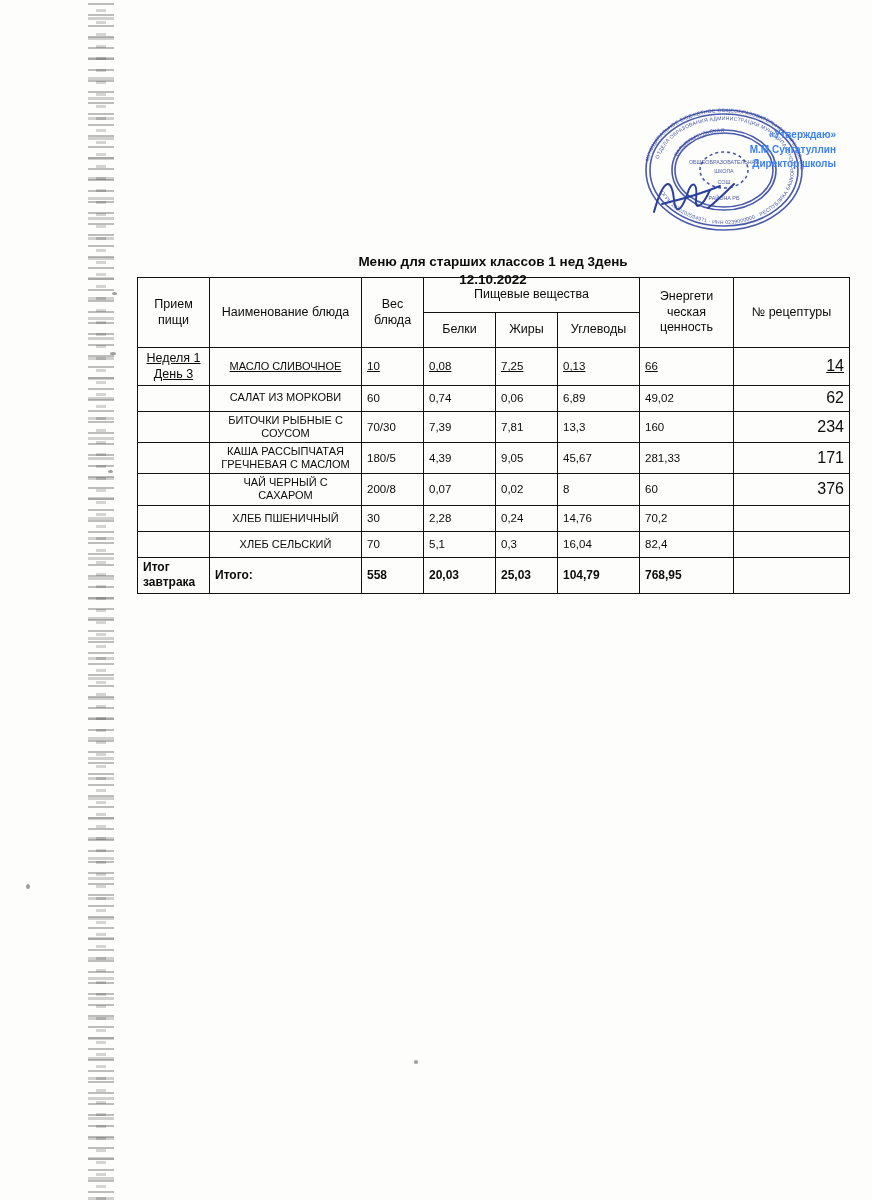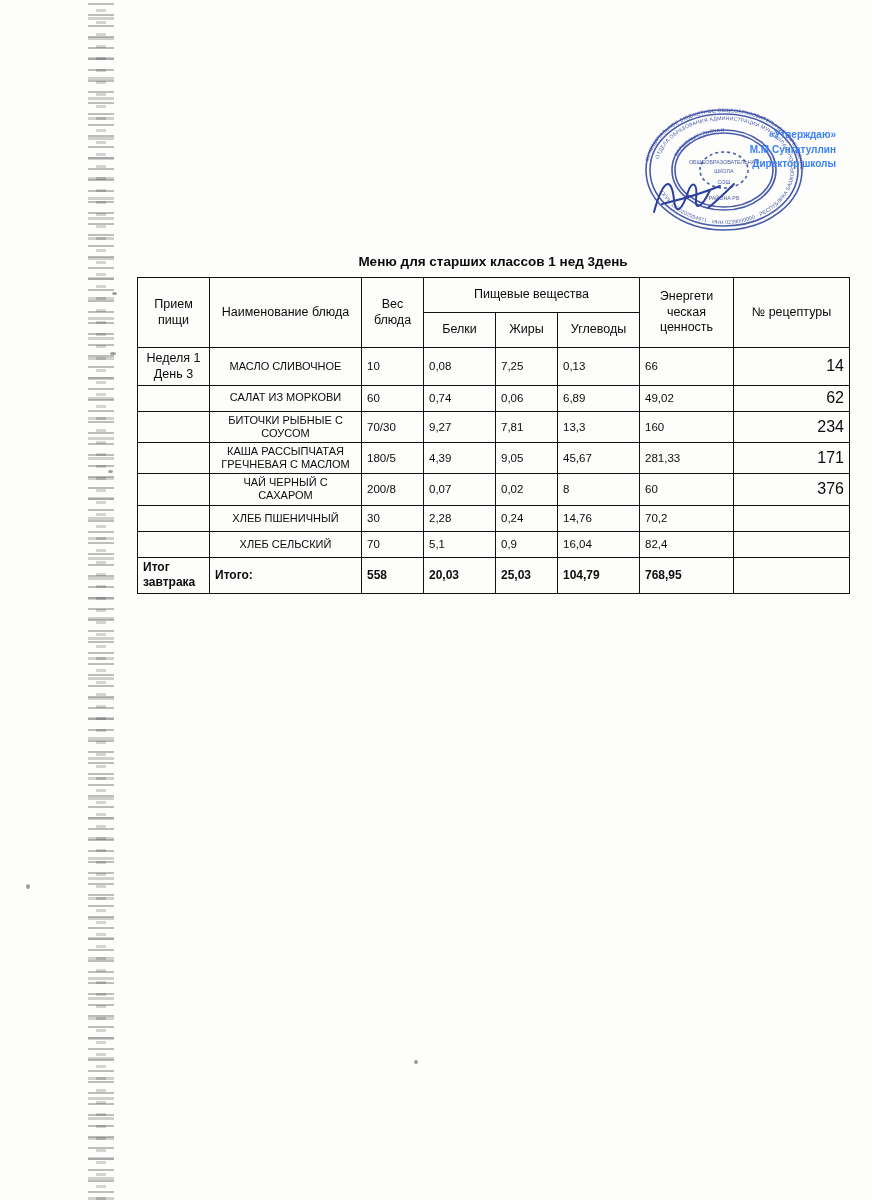--- a/index.html
+++ b/index.html
@@ -165,21 +165,21 @@
   td.total-label {
     text-align: left;
     font-weight: 700;
   }
   td.total-meal {
     text-align: left;
     font-weight: 400;
     font-size: 12.5px;
     line-height: 1.3;
   }
-  .r1 { height: 29px; }
+  .r1 { height: 29px; text-decoration: underline; }
   .r2 { height: 26px; }
   .r3 { height: 30px; }
 </style>
 </head>
 <body>
 
 <div class="page">
 
   <div class="scan-noise"></div>
   <div class="scan-noise b"></div>
@@ -231,20 +231,21 @@
   </div>
 
   <div class="approval">
     <div>«Утверждаю»</div>
     <div>М.М.Сунгатуллин</div>
     <div>Директор школы</div>
   </div>
 
   <div class="doc-title">
     <div>Меню для старших  классов  1 нед 3день</div>
+    <div>12.10.2022</div>
   </div>
 
   <div class="menu-table-wrap">
     <table class="menu">
       <colgroup>
         <col style="width:72px">
         <col style="width:152px">
         <col style="width:62px">
         <col style="width:72px">
         <col style="width:62px">
@@ -285,21 +286,21 @@
           <td class="num">0,74</td>
           <td class="num">0,06</td>
           <td class="num">6,89</td>
           <td class="num">49,02</td>
           <td class="recipe">62</td>
         </tr>
         <tr class="r3">
           <td></td>
           <td class="dish">БИТОЧКИ РЫБНЫЕ С СОУСОМ</td>
           <td class="num">70/30</td>
-          <td class="num">9,27</td>
+          <td class="num">7,39</td>
           <td class="num">7,81</td>
           <td class="num">13,3</td>
           <td class="num">160</td>
           <td class="recipe">234</td>
         </tr>
         <tr class="r3">
           <td></td>
           <td class="dish">КАША РАССЫПЧАТАЯ ГРЕЧНЕВАЯ С МАСЛОМ</td>
           <td class="num">180/5</td>
           <td class="num">4,39</td>
@@ -326,21 +327,21 @@
           <td class="num">0,24</td>
           <td class="num">14,76</td>
           <td class="num">70,2</td>
           <td class="recipe"></td>
         </tr>
         <tr class="r2">
           <td></td>
           <td class="dish">ХЛЕБ СЕЛЬСКИЙ</td>
           <td class="num">70</td>
           <td class="num">5,1</td>
-          <td class="num">0,9</td>
+          <td class="num">0,3</td>
           <td class="num">16,04</td>
           <td class="num">82,4</td>
           <td class="recipe"></td>
         </tr>
         <tr class="total r3">
           <td class="total-meal">Итог завтрака</td>
           <td class="total-label">Итого:</td>
           <td class="num">558</td>
           <td class="num">20,03</td>
           <td class="num">25,03</td>

